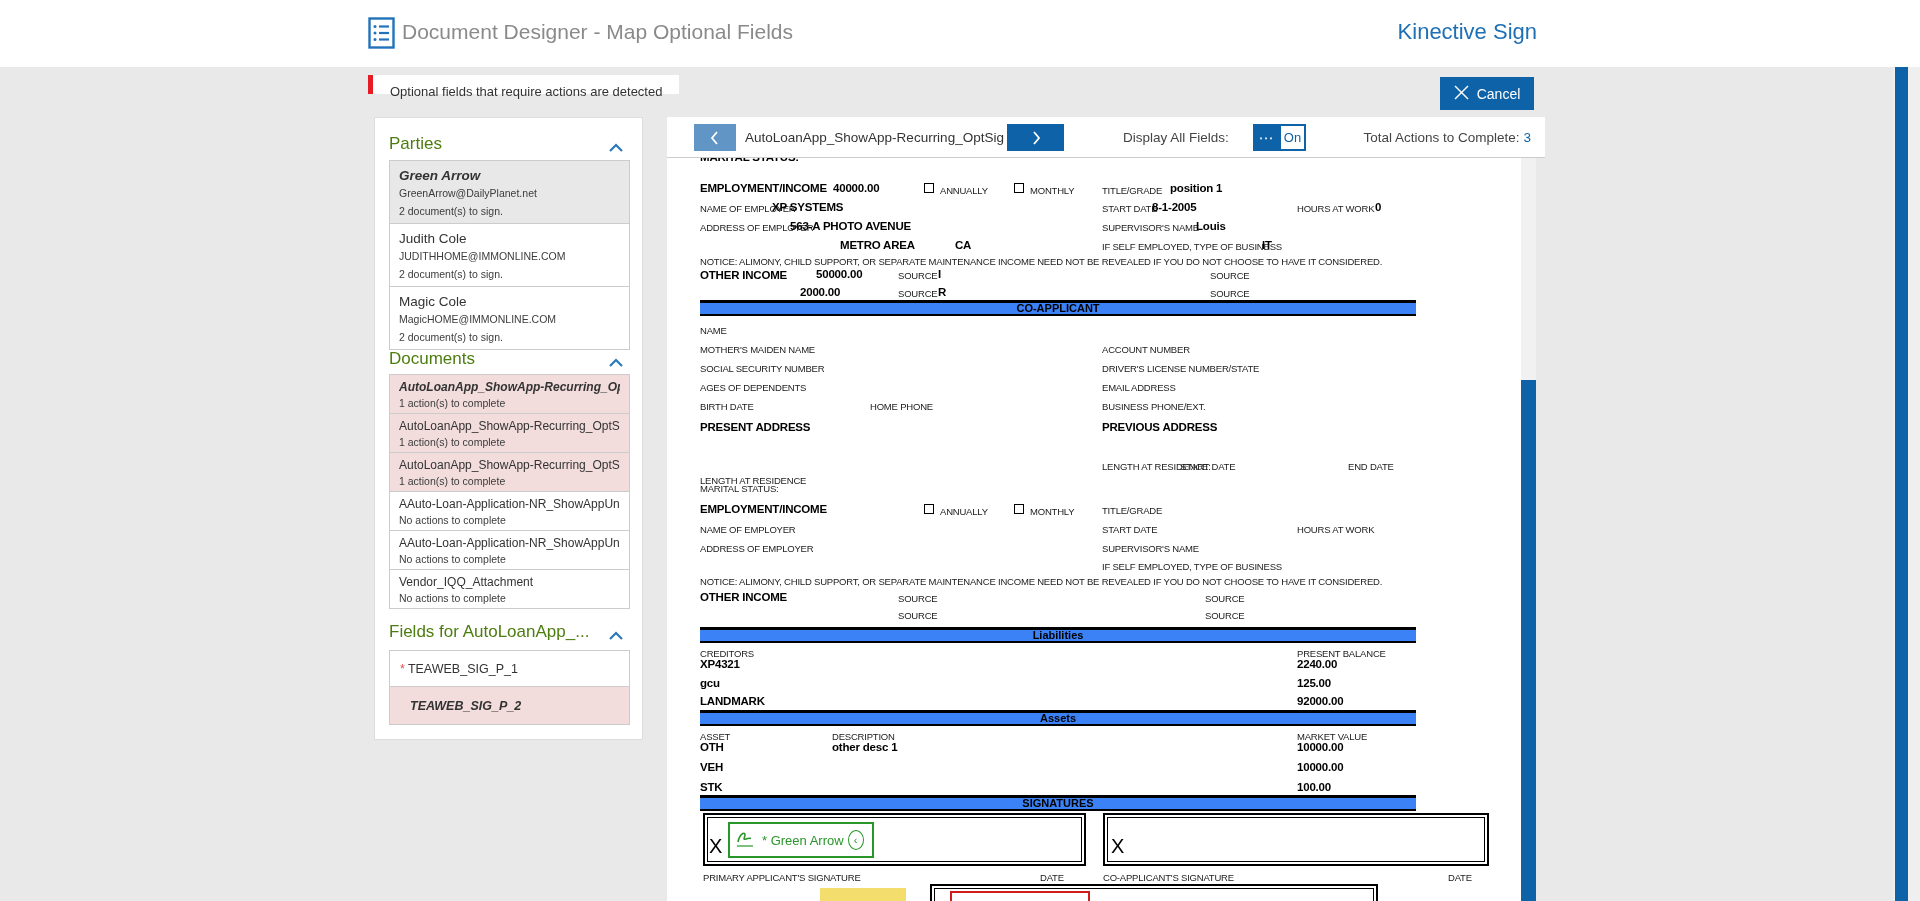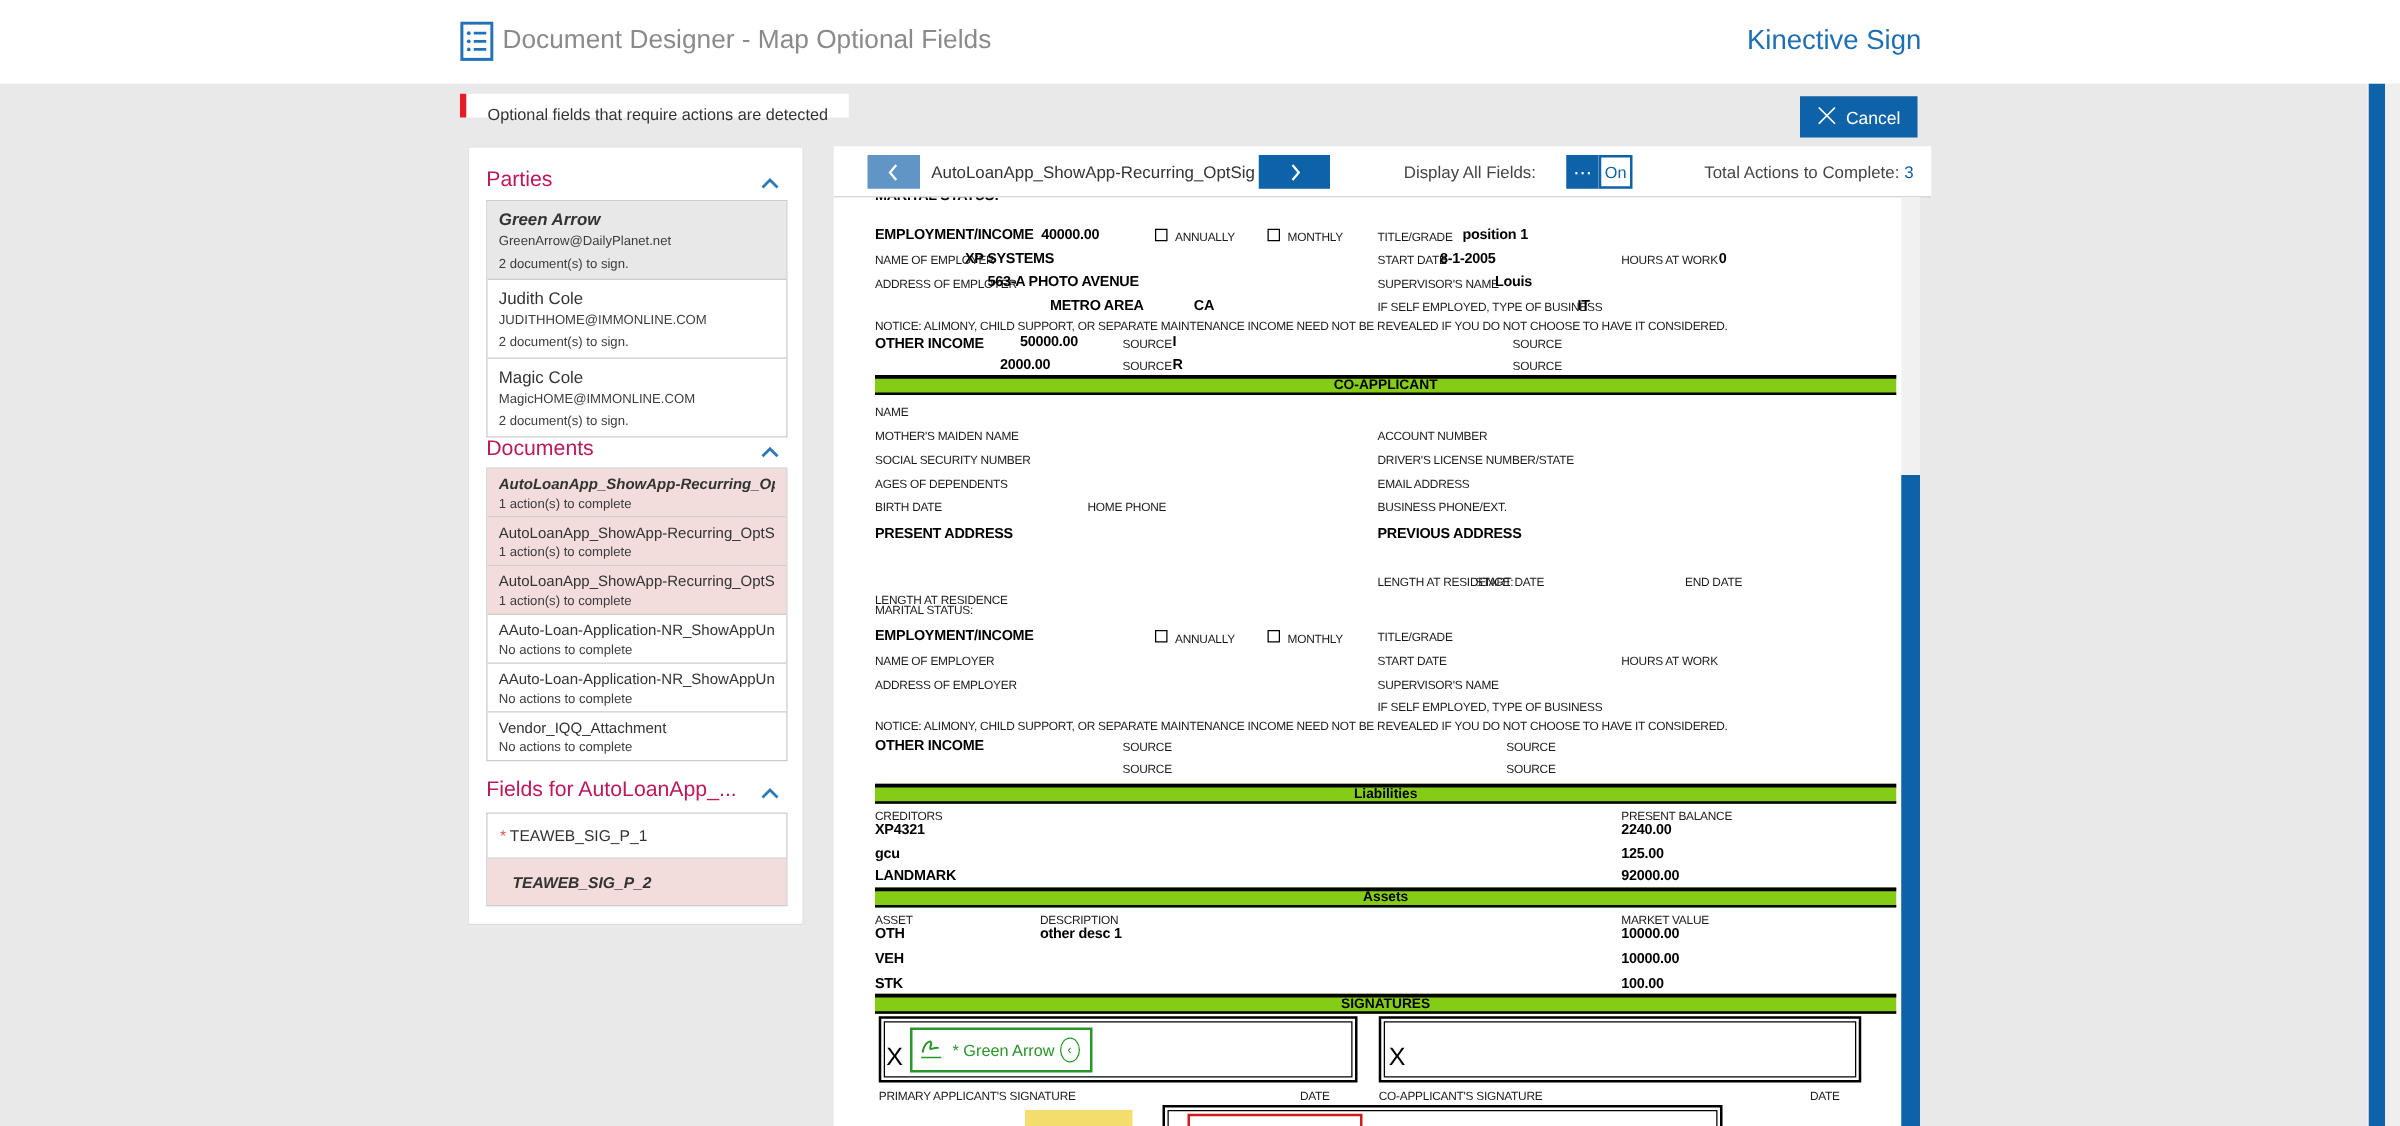--- a/index.html
+++ b/index.html
@@ -18,21 +18,21 @@
   .alert {
     left:368px; top:75px; height:19px; background:#fff; border-left:5px solid #e51c23;
     padding:0 17px; line-height:33px; font-size:13px; color:#333; white-space:nowrap;
   }
   .cancel-btn {
     left:1440px; top:77px; width:94px; height:33px; background:#0e62a8; color:#fff;
     display:flex; align-items:center; justify-content:center; gap:8px; font-size:14px; cursor:pointer;
   }
   
   .sidebar { left:374px; top:117px; width:269px; height:623px; background:#fff; border:1px solid #ddd; }
-  .side-head { position:absolute; left:14px; font-size:17px; color:#be185d; white-space:nowrap; }
+  .side-head { position:absolute; left:14px; font-size:17px; color:#4d7c0f; white-space:nowrap; }
   .side-chevron { position:absolute; right:16px; cursor:pointer; }
   .side-list { position:absolute; left:14px; width:241px; border:1px solid #ccc; background:#fff; }
   .row { border-bottom:1px solid #ccc; cursor:pointer; }
   .row:last-child { border-bottom:none; }
   .party-row { padding:7px 9px 6px 9px; }
   .party-name { font-size:13.5px; color:#333; }
   .party-email { font-size:10.5px; color:#3c3c3c; margin-top:4px; }
   .party-status { font-size:10.5px; color:#3c3c3c; margin-top:6px; }
   .sel-gray { background:#e8e8e8; }
   .bi { font-weight:bold; font-style:italic; }
@@ -54,21 +54,21 @@
               display:flex; align-items:center; justify-content:center; font-size:15px; cursor:pointer; }
   .on-box { position:absolute; left:612px; top:7px; width:27px; height:27px; background:#fff; border:2px solid #0e62a8;
             color:#0e62a8; display:flex; align-items:center; justify-content:center; font-size:13px; cursor:pointer; }
   .total { position:absolute; right:14px; top:0; line-height:41px; font-size:13.5px; color:#444; white-space:nowrap; }
   .total b { color:#0e62a8; font-weight:normal; margin-left:4px; }
   
   .viewer { left:667px; top:158px; width:869px; height:743px; background:#fff; overflow:hidden; }
   .f { position:absolute; white-space:nowrap; color:#111; }
   .dl { font-size:9.5px; color:#1a1a1a; letter-spacing:-0.2px; }
   .dv { font-size:11.5px; font-weight:bold; color:#000; letter-spacing:-0.2px; }
-  .gbar { position:absolute; left:33px; width:817px; height:16px; background:#84cc16;
+  .gbar { position:absolute; left:33px; width:716px; height:16px; background:#3b82f6;
           border-top:3px solid #000; border-bottom:2px solid #000; text-align:center;
           font-weight:bold; font-size:11px; line-height:11px; color:#000; }
   .cb { position:absolute; width:10px; height:10px; border:1.5px solid #000; background:#fff; }
   .sigbox { position:absolute; border:2px solid #000; }
   .siginner { position:absolute; left:2px; top:2px; right:2px; bottom:2px; border:1px solid #000; }
   .xmark { position:absolute; font-size:20px; color:#000; }
   .sig-widget { position:absolute; left:61px; top:664px; width:146px; height:36px; border:2px solid #289628;
                 background:#fff; display:flex; align-items:center; gap:4px; padding:0 4px; cursor:pointer; }
   .sig-name { color:#289628; font-size:13px; white-space:nowrap; }
   .sig-oval { width:16px; height:20px; border:1.5px solid #289628; border-radius:50%;

